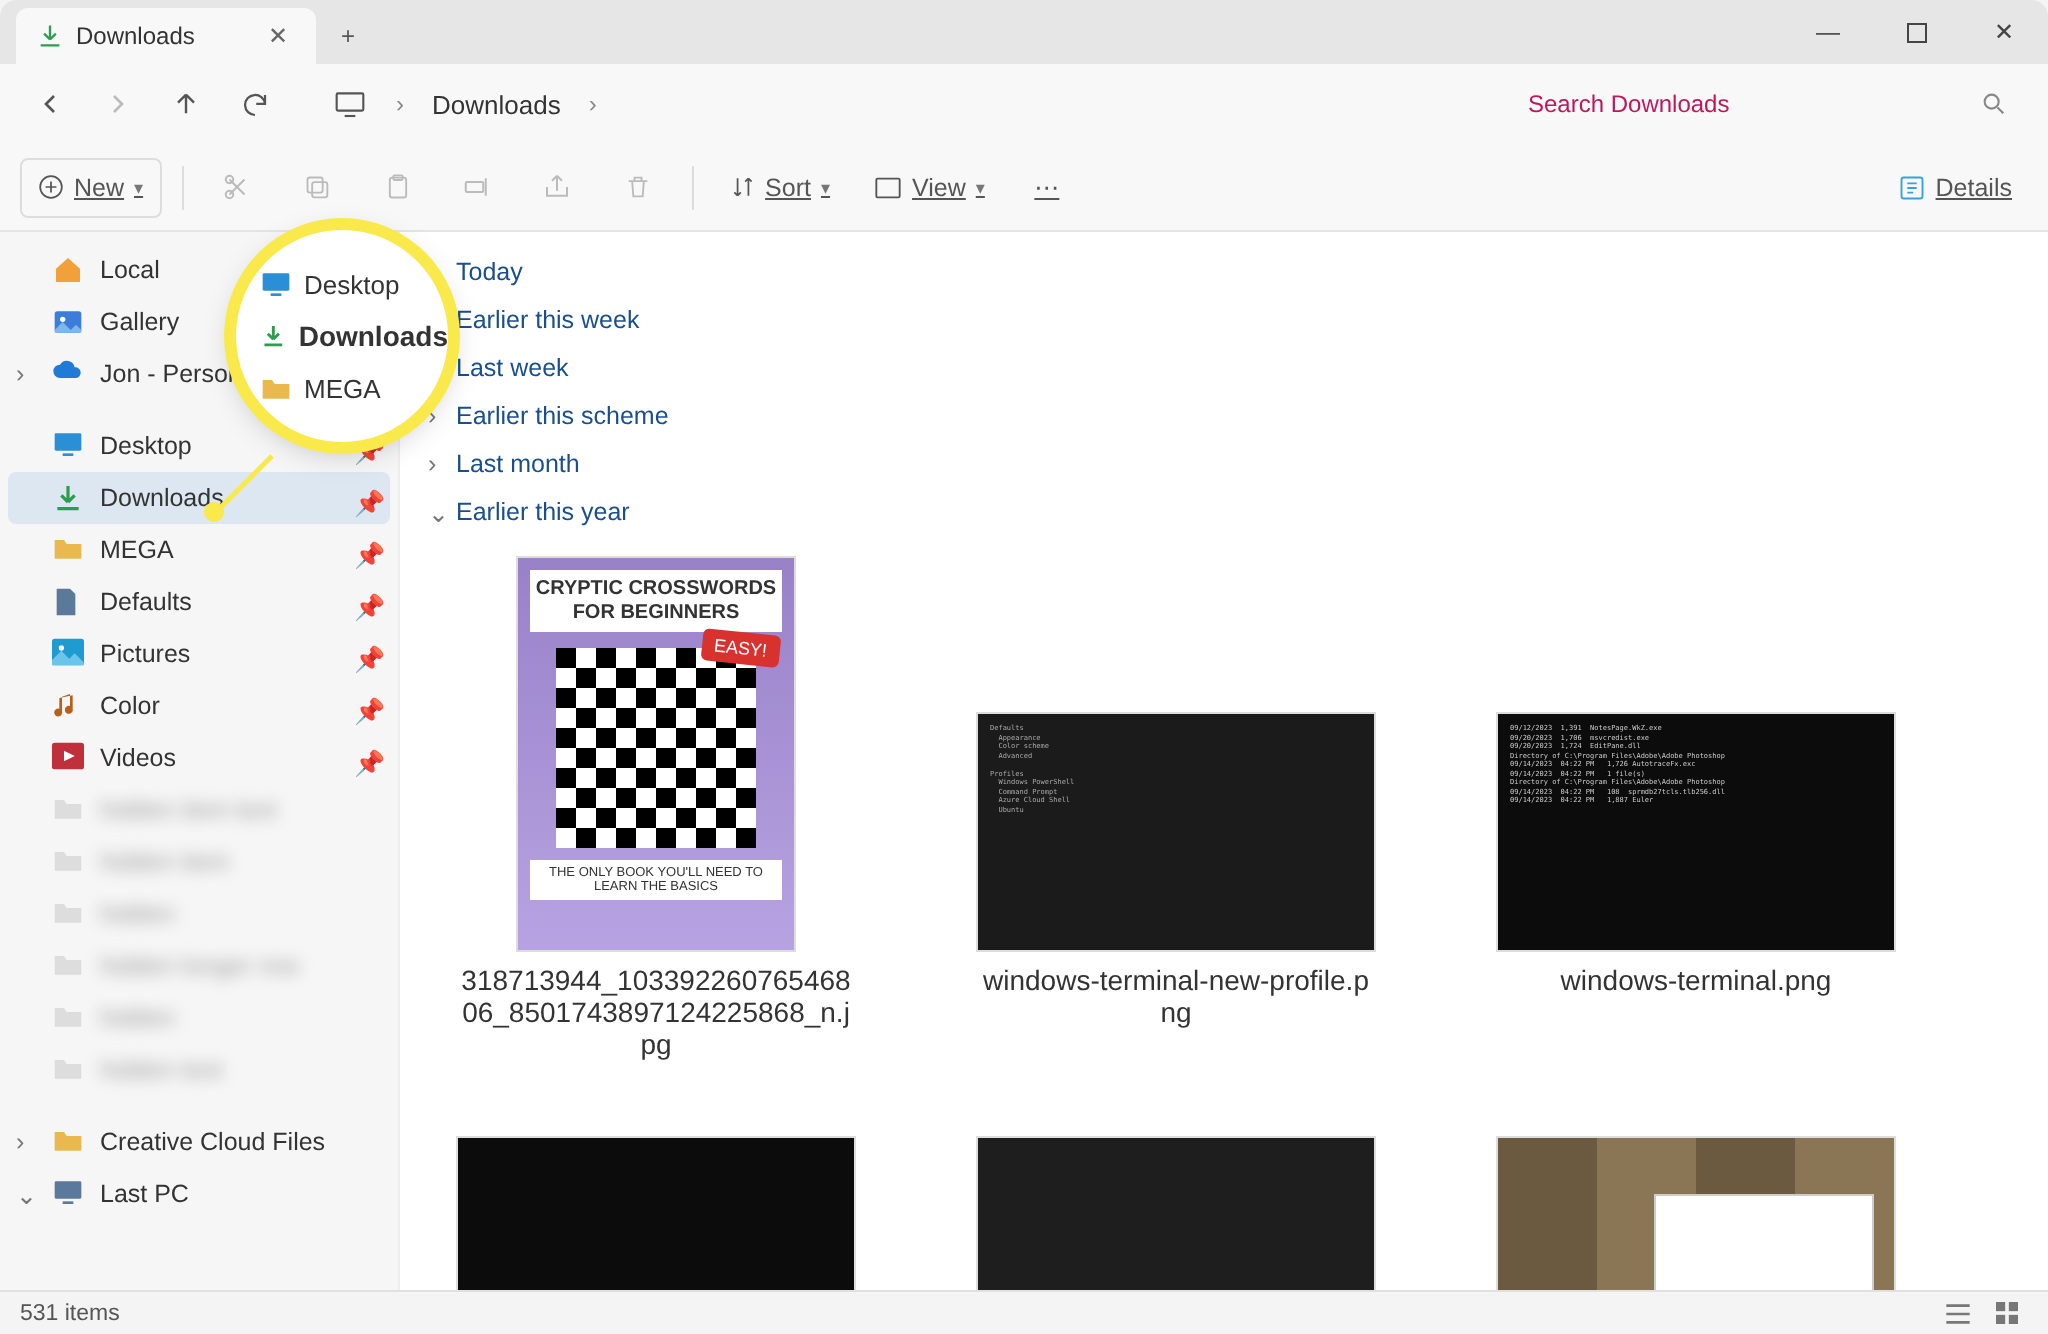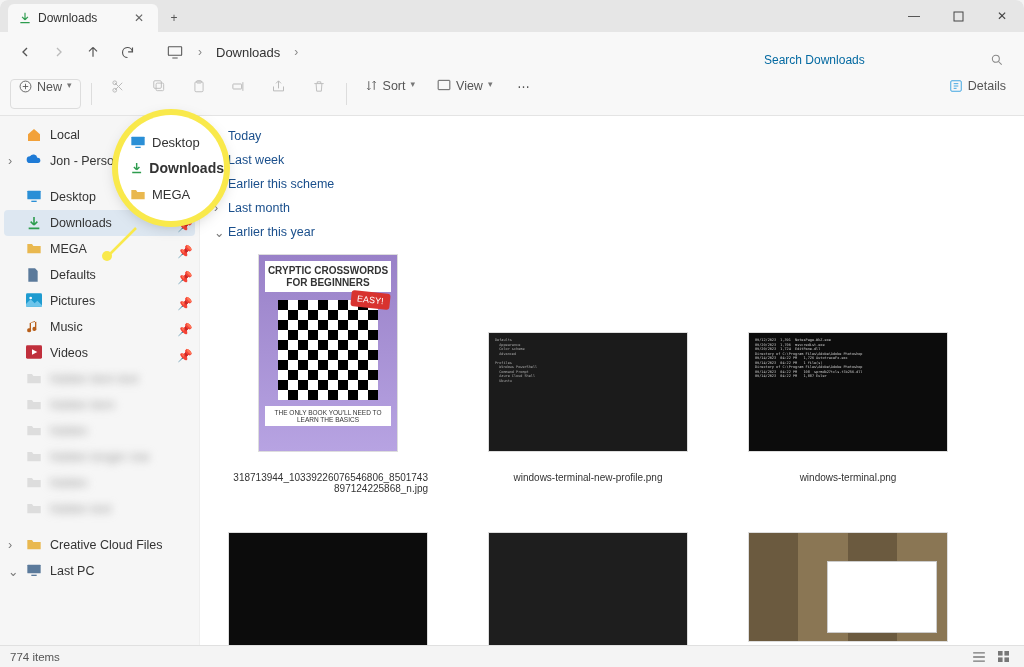--- a/index.html
+++ b/index.html
@@ -15,26 +15,26 @@
   .addtab { width: 28px; height: 28px; display: flex; align-items: center; justify-content: center; color: #555; cursor: pointer; }
   .wincontrols { margin-left: auto; display: flex; }
   .wincontrols div { width: 44px; height: 32px; display: flex; align-items: center; justify-content: center; color: #444; cursor: pointer; }
 
   
   .navrow { height: 40px; display: flex; align-items: center; background: #f8f8f8; padding: 0 10px; gap: 4px; }
   .navbtn { width: 30px; height: 30px; display: flex; align-items: center; justify-content: center; color: #555; border-radius: 4px; cursor: pointer; }
   .navbtn.dis { color: #bbb; }
   .breadsep { color: #888; margin: 0 4px; }
   .breadcrumb { padding: 4px 6px; border-radius: 4px; font-size: 13px; }
-  .search { margin-left: auto; width: 260px; height: 30px; display: flex; align-items: flex-end; padding: 0 10px; color: #0369a1; background: #f8f8f8; border-radius: 4px; }
+  .search { margin-left: auto; width: 260px; height: 30px; display: flex; align-items: center; padding: 0 10px; color: #be185d; background: #f8f8f8; border-radius: 4px; }
   .search span { flex: 1; }
 
   
   .toolbar { height: 44px; display: flex; align-items: center; background: #f8f8f8; padding: 0 10px; gap: 6px; border-bottom: 1px solid #e4e4e4; }
-  .tbtn { height: 30px; display: flex; padding: 0 8px; border-radius: 4px; color: #555; cursor: pointer; gap: 5px; font-size: 12.5px; }
+  .tbtn { height: 30px; display: flex; align-items: center; padding: 0 8px; border-radius: 4px; color: #555; cursor: pointer; gap: 5px; font-size: 12.5px; text-decoration: underline; }
   .tbtn.iconly { width: 34px; justify-content: center; padding: 0; color: #999; }
   .tsep { width: 1px; height: 22px; background: #ddd; margin: 0 4px; }
   .newbtn { border: 1px solid #ddd; padding: 0 8px; }
   .toolbar .right { margin-left: auto; display: flex; align-items: center; gap: 4px; }
 
   
   .body { display: flex; height: calc(667px - 32px - 40px - 44px - 22px); background: #fff; }
 
   
   .sidebar { width: 200px; background: #f6f6f6; padding: 6px 4px; overflow: hidden; border-right: 1px solid #eee; }
@@ -48,21 +48,21 @@
   .sbitem.sub { padding-left: 38px; }
   .sbsep { height: 10px; }
 
   
   .content { flex: 1; overflow: auto; padding: 8px 14px; position: relative; }
   .grp { display: flex; align-items: center; height: 24px; color: #1a4f8c; font-size: 12.5px; gap: 4px; cursor: pointer; }
   .grp .chev { width: 10px; color: #777; }
   .thumbs { display: flex; flex-wrap: wrap; gap: 38px 60px; padding: 10px 14px 18px 14px; }
   .thumb { width: 200px; display: flex; flex-direction: column; align-items: center; }
   .thumb .imgbox { width: 200px; height: 198px; background: #eee; border: 1px solid #ddd; display: flex; align-items: center; justify-content: flex-end; overflow: hidden; }
-  .thumb .cap { font-size: 10px; text-align: right; margin-top: 20px; max-width: 200px; word-break: break-all; }
+  .thumb .cap { font-size: 14px; text-align: center; margin-top: 6px; max-width: 200px; word-break: break-all; }
   .thumb.dark .imgbox { background: #111; height: 120px; }
   .row2 .imgbox { height: 110px; }
 
   
   .statusbar { height: 22px; background: #f4f4f4; border-top: 1px solid #e0e0e0; display: flex; align-items: center; padding: 0 10px; font-size: 11.5px; color: #555; }
   .statusbar .vbtns { margin-left: auto; display: flex; gap: 2px; }
   .statusbar .vbtn { width: 22px; height: 18px; display: flex; align-items: center; justify-content: center; border: 1px solid transparent; }
 
   
   .callout { position: absolute; left: 118px; top: 115px; width: 106px; height: 106px; border-radius: 50%; background: #fff; box-shadow: 0 0 0 6px #f9e94b, 0 4px 16px rgba(0,0,0,.25); display: flex; flex-direction: column; justify-content: center; padding-left: 12px; z-index: 50; }
@@ -241,20 +241,30 @@
   <div class="sidebar">
     <div class="sbitem">
       <span class="ic ic-home">
           <svg width="16" height="16" viewBox="0 0 24 24">
             <path d="M3 11l9-8 9 8v10H3z" fill="#f2a13a"></path>
           </svg>
         </span>
       <span class="lab">Local</span>
     </div>
     <div class="sbitem">
+      <span class="ic ic-gallery">
+          <svg width="16" height="16" viewBox="0 0 24 24">
+            <rect x="2" y="4" width="20" height="16" rx="2" fill="#3c7dd9"></rect>
+            <circle cx="8" cy="10" r="2" fill="#fff"></circle>
+            <path d="M2 18l6-6 6 6 4-4 4 4v2H2z" fill="#7fb6ee"></path>
+          </svg>
+        </span>
+      <span class="lab">Gallery</span>
+    </div>
+    <div class="sbitem">
       <span class="exp">›</span>
       <span class="ic ic-cloud">
           <svg width="16" height="12" viewBox="0 0 24 16">
             <path d="M6 14a5 5 0 010-10 6 6 0 0111 2 4 4 0 011 8H6z" fill="#1f7bd6"></path>
           </svg>
         </span>
       <span class="lab">Jon - Personal</span>
     </div>
     <div class="sbsep"></div>
 
@@ -305,21 +315,21 @@
         </span>
       <span class="lab">Pictures</span>
       <span class="pin">📌</span>
     </div>
     <div class="sbitem">
       <span class="ic ic-music">
           <svg width="14" height="16" viewBox="0 0 20 24">
             <path d="M7 3v13a3 3 0 11-2-2V6l10-2v10a3 3 0 11-2-2V3L7 5z" fill="#b85f1a"></path>
           </svg>
         </span>
-      <span class="lab">Music</span>
+      <span class="lab">Color</span>
       <span class="pin">📌</span>
     </div>
     <div class="sbitem">
       <span class="ic ic-video">
           <svg width="16" height="14" viewBox="0 0 24 20">
             <rect width="24" height="20" rx="2" fill="#c02f3c"></rect>
             <path d="M9 6l8 4-8 4z" fill="#fff"></path>
           </svg>
         </span>
       <span class="lab">Videos</span>
@@ -394,20 +404,24 @@
           </svg>
         </span>
       <span class="lab">Last PC</span>
     </div>
   </div>
 
   <div class="content">
     <div class="grp">
         <span class="chev">›</span>
         <span>Today</span>
+      </div>
+    <div class="grp">
+        <span class="chev">›</span>
+        <span>Earlier this week</span>
       </div>
     <div class="grp">
         <span class="chev">›</span>
         <span>Last week</span>
       </div>
     <div class="grp">
         <span class="chev">›</span>
         <span>Earlier this scheme</span>
       </div>
     <div class="grp">
@@ -477,21 +491,21 @@
       <div class="thumb row2">
         <div class="imgbox" style="height:110px;background:linear-gradient(90deg,#6b5a3f 0 25%,#8a7654 25% 50%,#6b5a3f 50% 75%,#8a7654 75% 100%);position:relative">
           <div style="position:absolute;right:10px;bottom:8px;width:110px;height:72px;background:#fff;border:1px solid #ccc"></div>
         </div>
       </div>
     </div>
   </div>
 </div>
 
 <div class="statusbar">
-  <span>774 items</span>
+  <span>531 items</span>
   <div class="vbtns">
     <div class="vbtn">
         <svg width="12" height="10" viewBox="0 0 14 12">
           <path d="M0 1h14M0 6h14M0 11h14" stroke="#777" stroke-width="1.6"></path>
         </svg>
       </div>
     <div class="vbtn">
         <svg width="11" height="11" viewBox="0 0 12 12">
           <rect x="0" y="0" width="5" height="5" fill="#777"></rect>
           <rect x="7" y="0" width="5" height="5" fill="#777"></rect>

